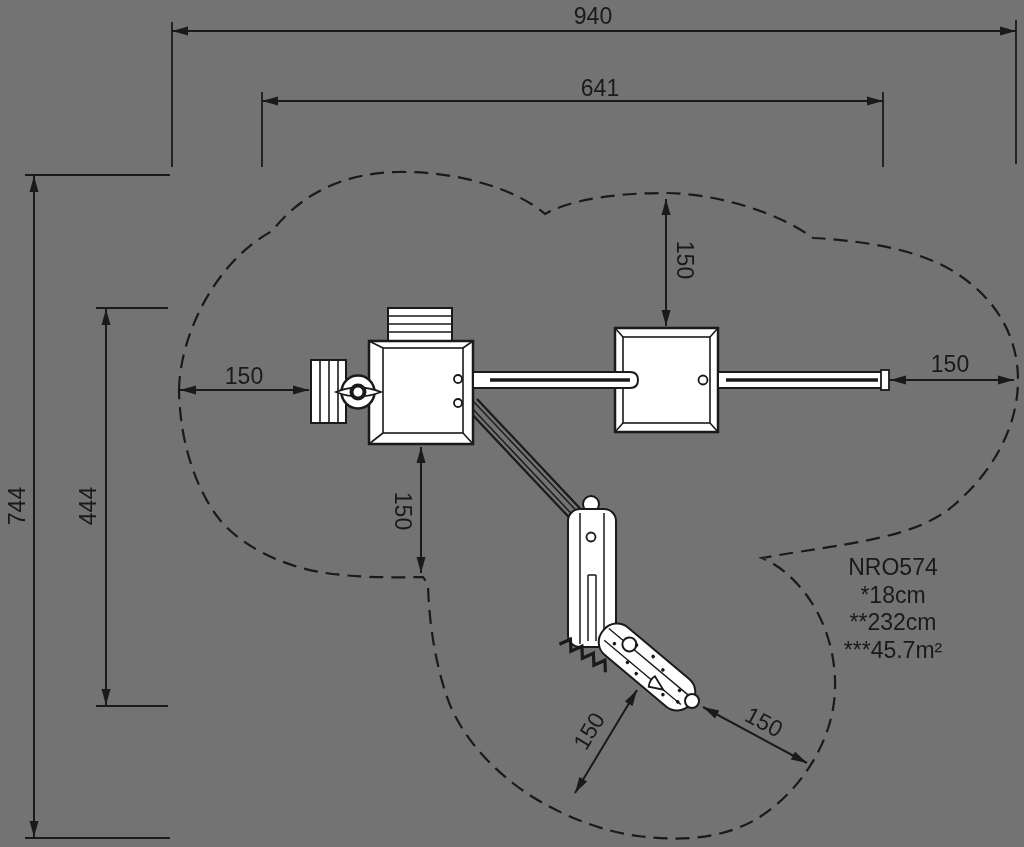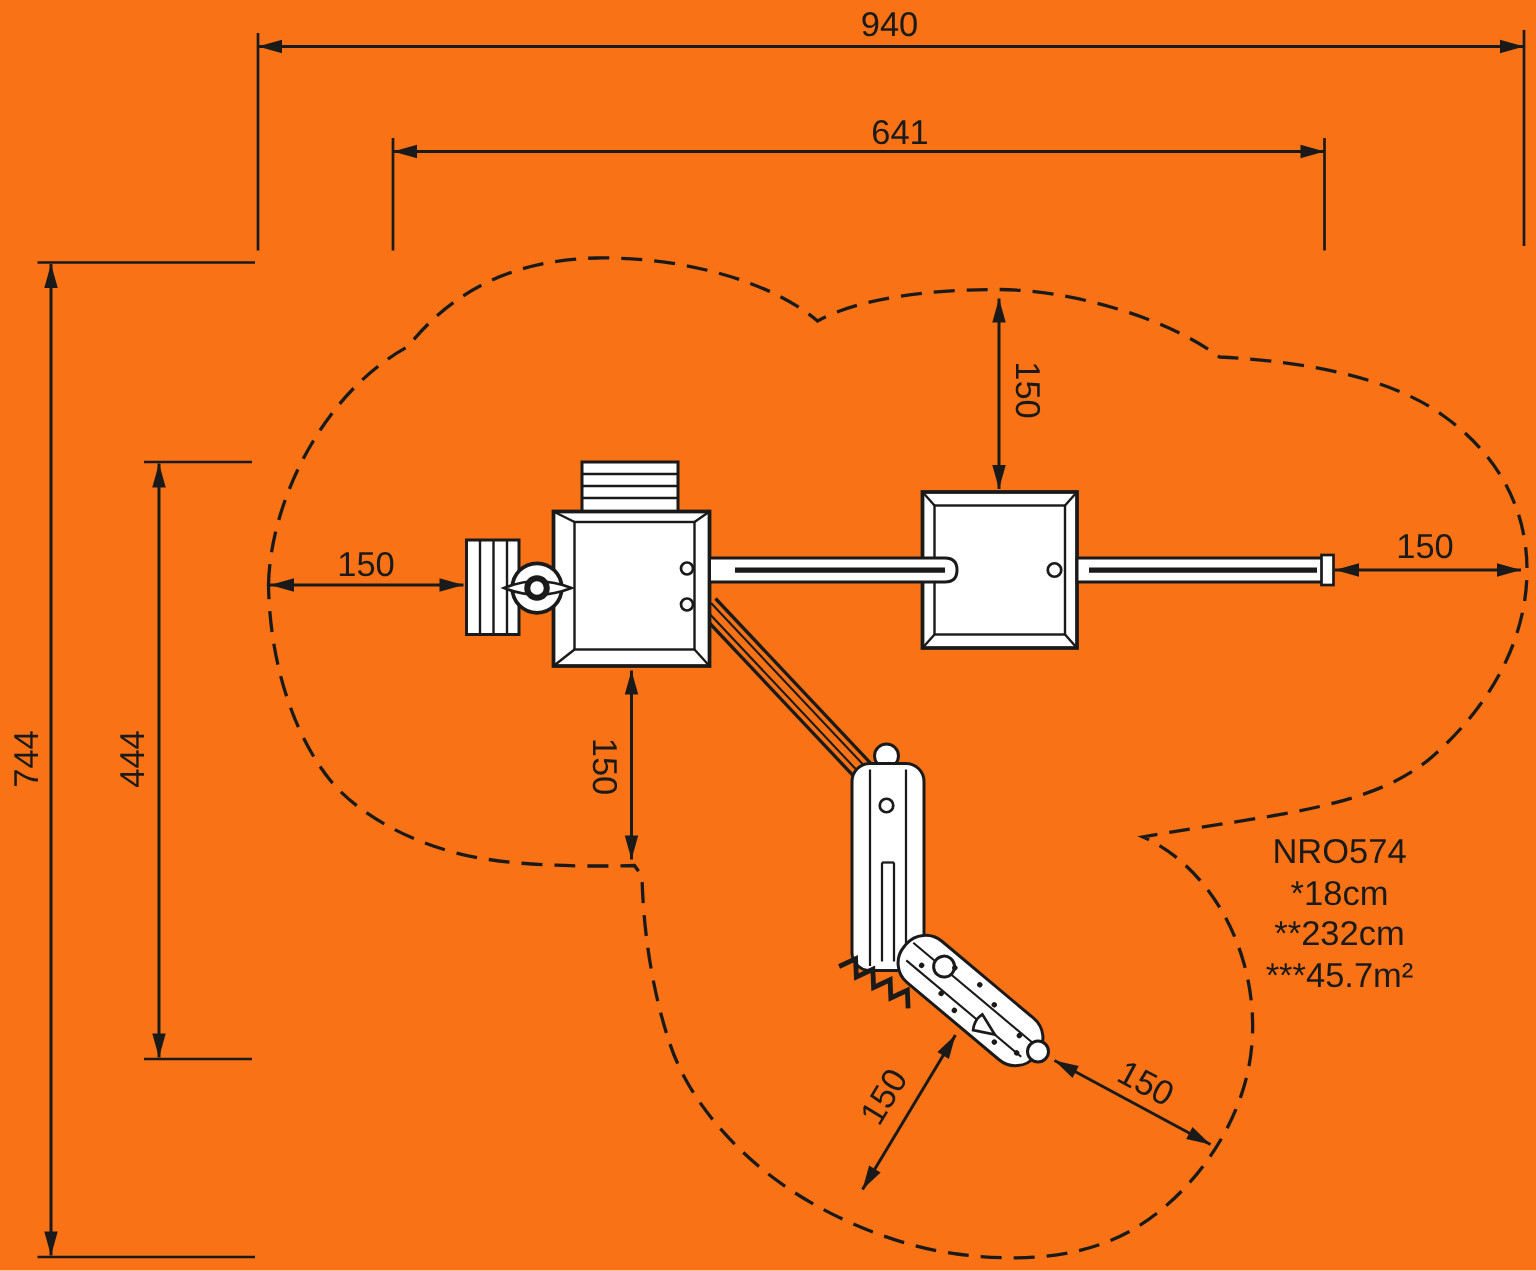--- a/index.html
+++ b/index.html
@@ -1,19 +1,19 @@
 <!DOCTYPE html>
 <html><head>
 <meta charset="utf-8">
 <style>
   html,body{margin:0;padding:0;background:#ffffff;}
   .canvas{
     position:relative;
     width:1024px;height:847px;
-    background:#f97316;
+    background:#737373;
     font-family:"Liberation Sans", sans-serif;
     overflow:hidden;
   }
   svg{position:absolute;inset:0;}
   text{
     font-family:"Liberation Sans", sans-serif;
     font-size:23px;
     fill:#1a1a1a;
   }
   .info-text{font-size:23px;}

